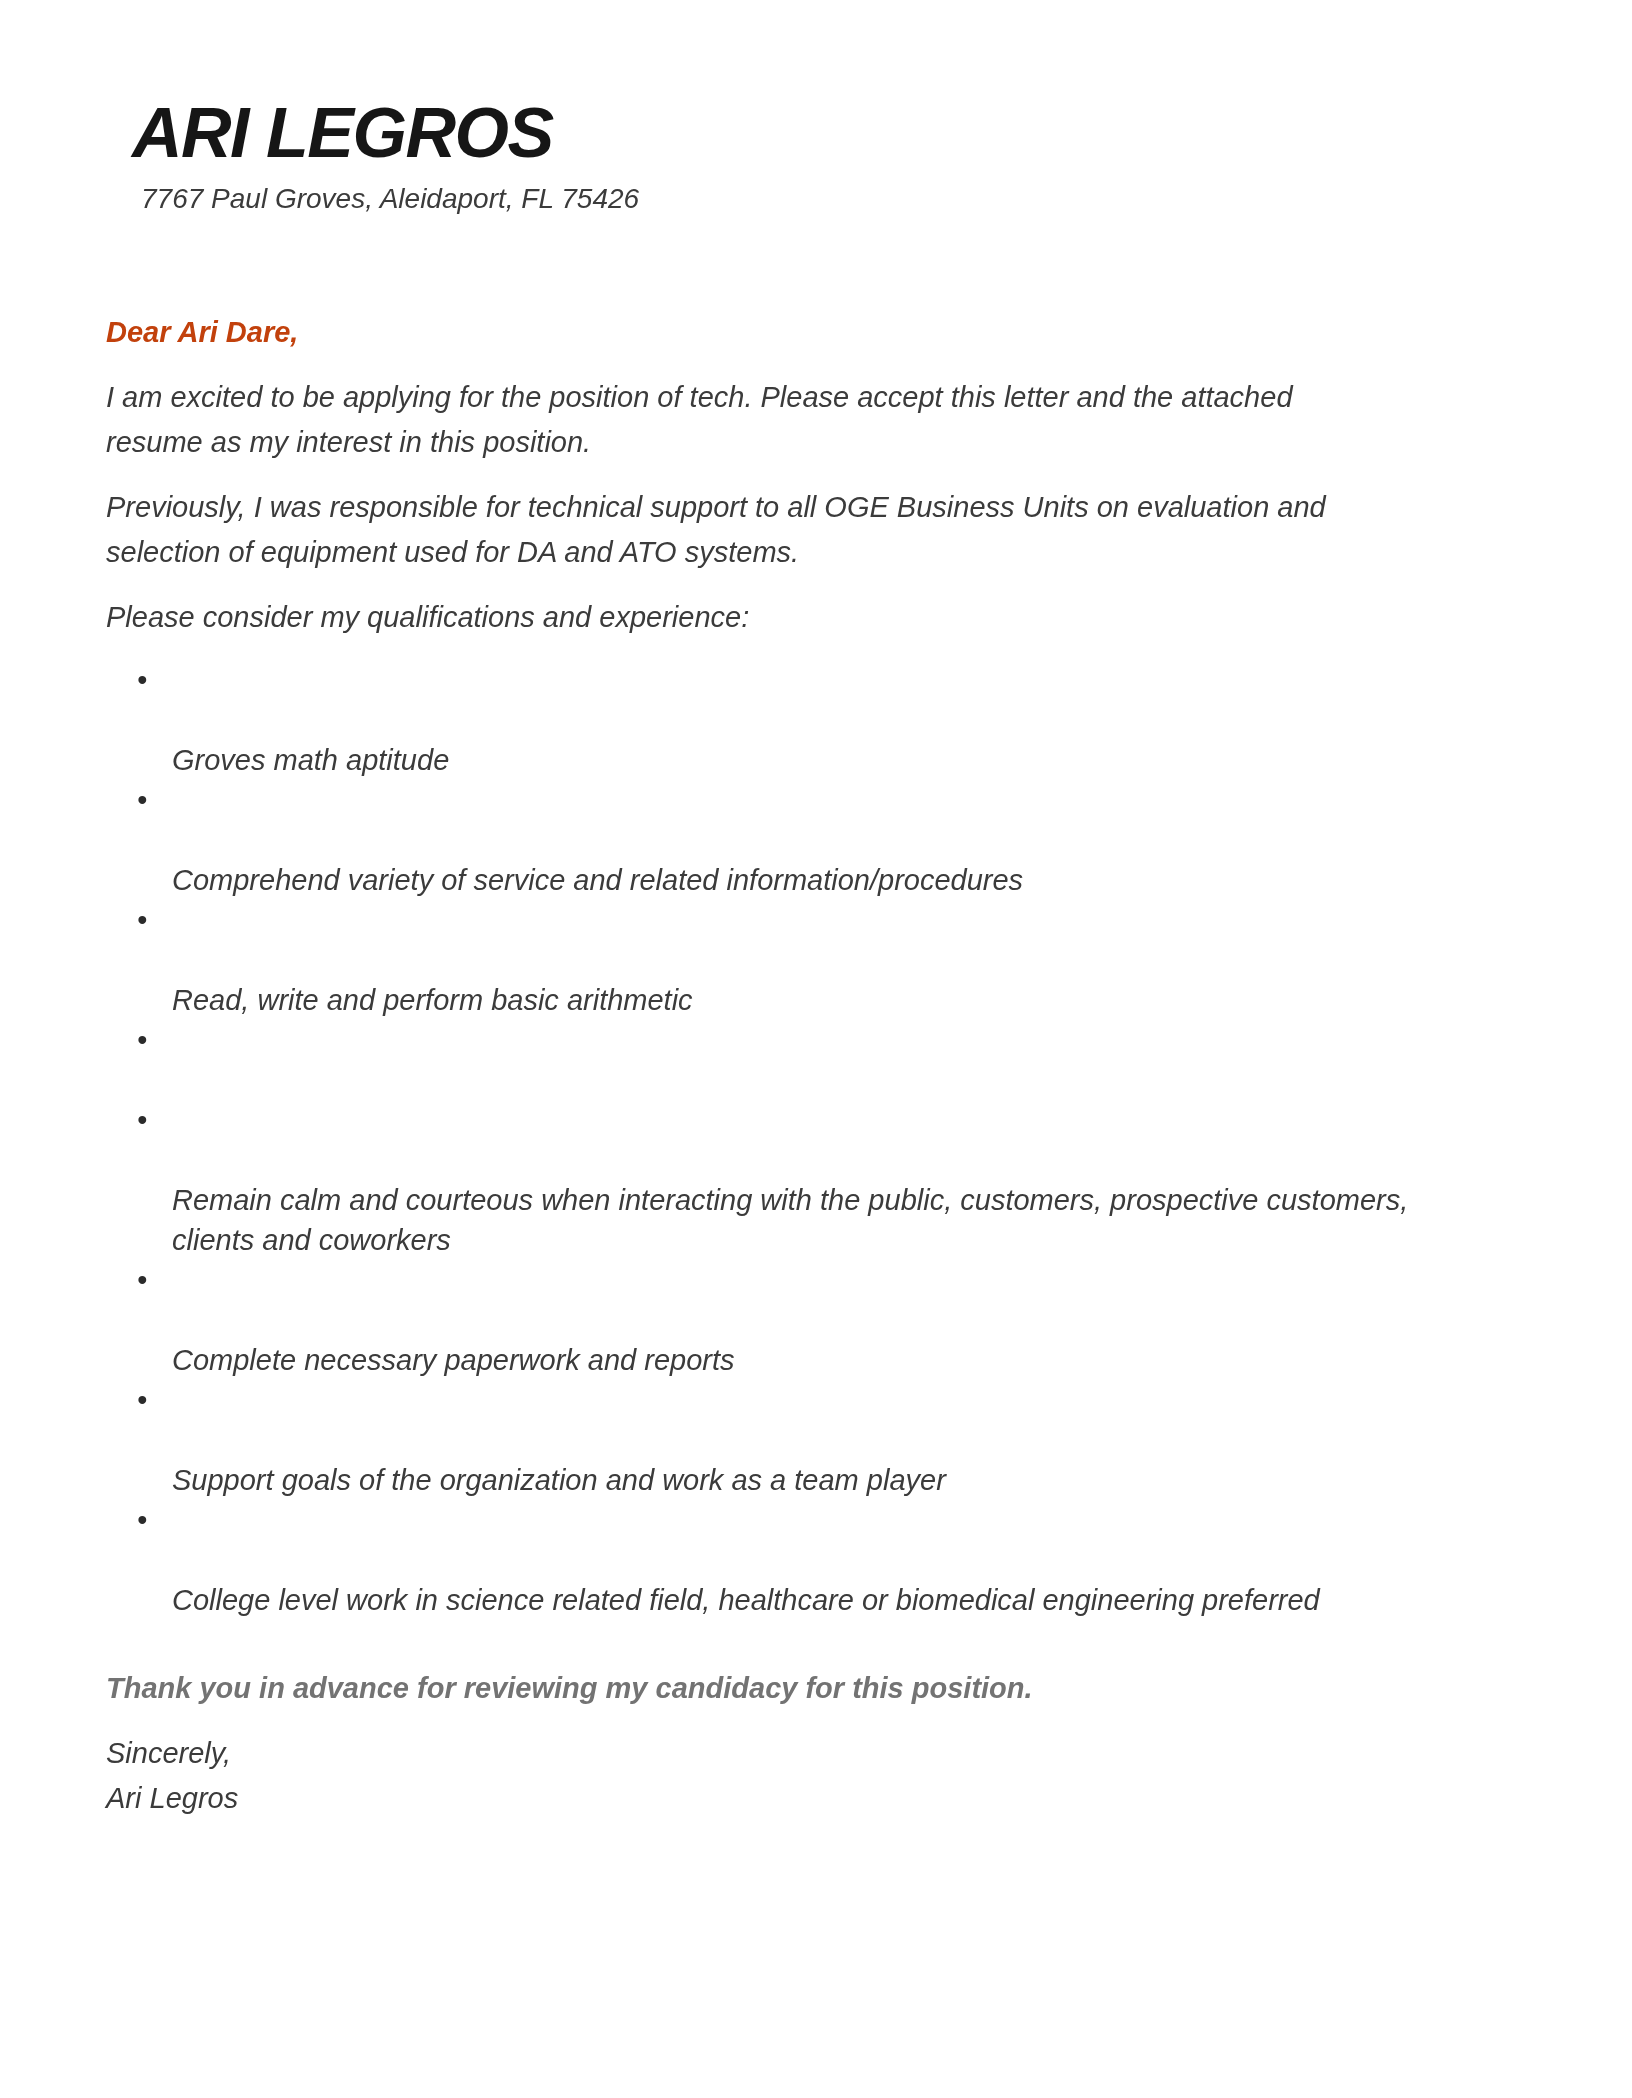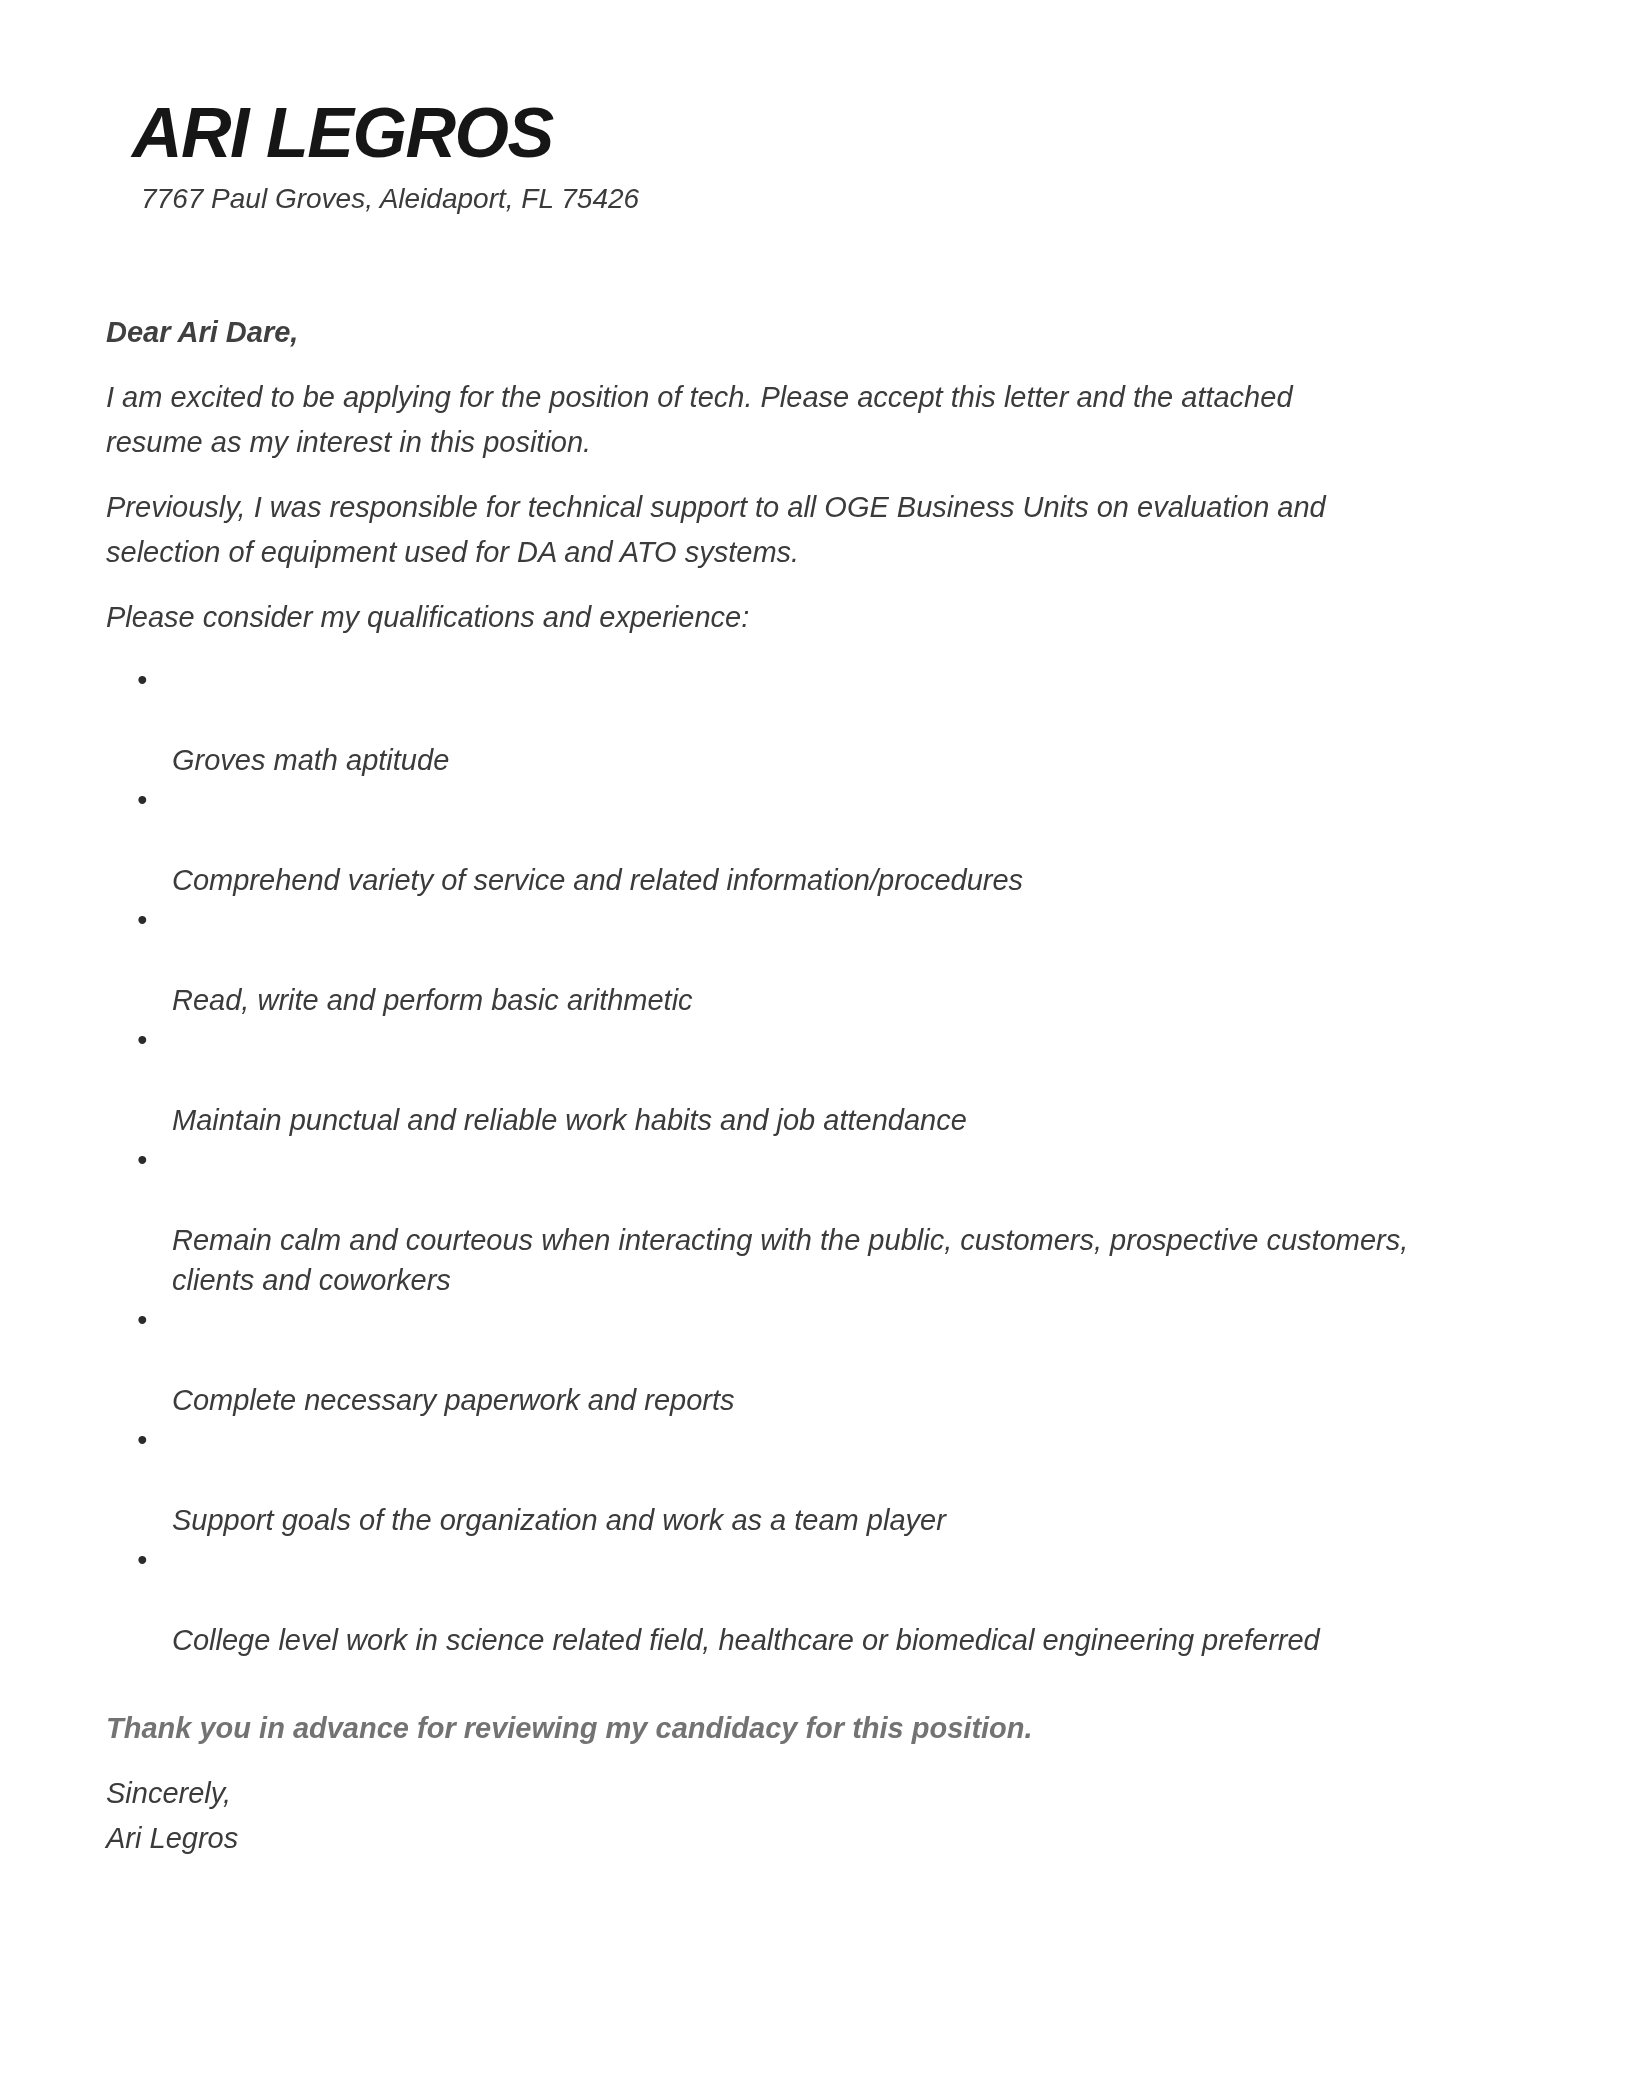--- a/index.html
+++ b/index.html
@@ -52,21 +52,21 @@
   }
 
   .letter-body p {
     margin: 0 0 20px 0;
     white-space: pre-line;
     max-width: 1450px;
   }
 
   .greeting {
     font-weight: 700;
-    color: #404040;
+    color: #c2410c;
   }
 
   .closing-statement {
     font-weight: 700;
     color: #737373;
   }
 
   .qualification-list {
     list-style: none;
     margin: 18px 0 46px 0;
@@ -123,21 +123,20 @@
       <li>
         <span class="dot">•</span>
         <span class="text">Comprehend variety of service and related information/procedures</span>
       </li>
       <li>
         <span class="dot">•</span>
         <span class="text">Read, write and perform basic arithmetic</span>
       </li>
       <li>
         <span class="dot">•</span>
-        <span class="text">Maintain punctual and reliable work habits and job attendance</span>
       </li>
       <li>
         <span class="dot">•</span>
         <span class="text">Remain calm and courteous when interacting with the public, customers, prospective customers,
 clients and coworkers</span>
       </li>
       <li>
         <span class="dot">•</span>
         <span class="text">Complete necessary paperwork and reports</span>
       </li>

